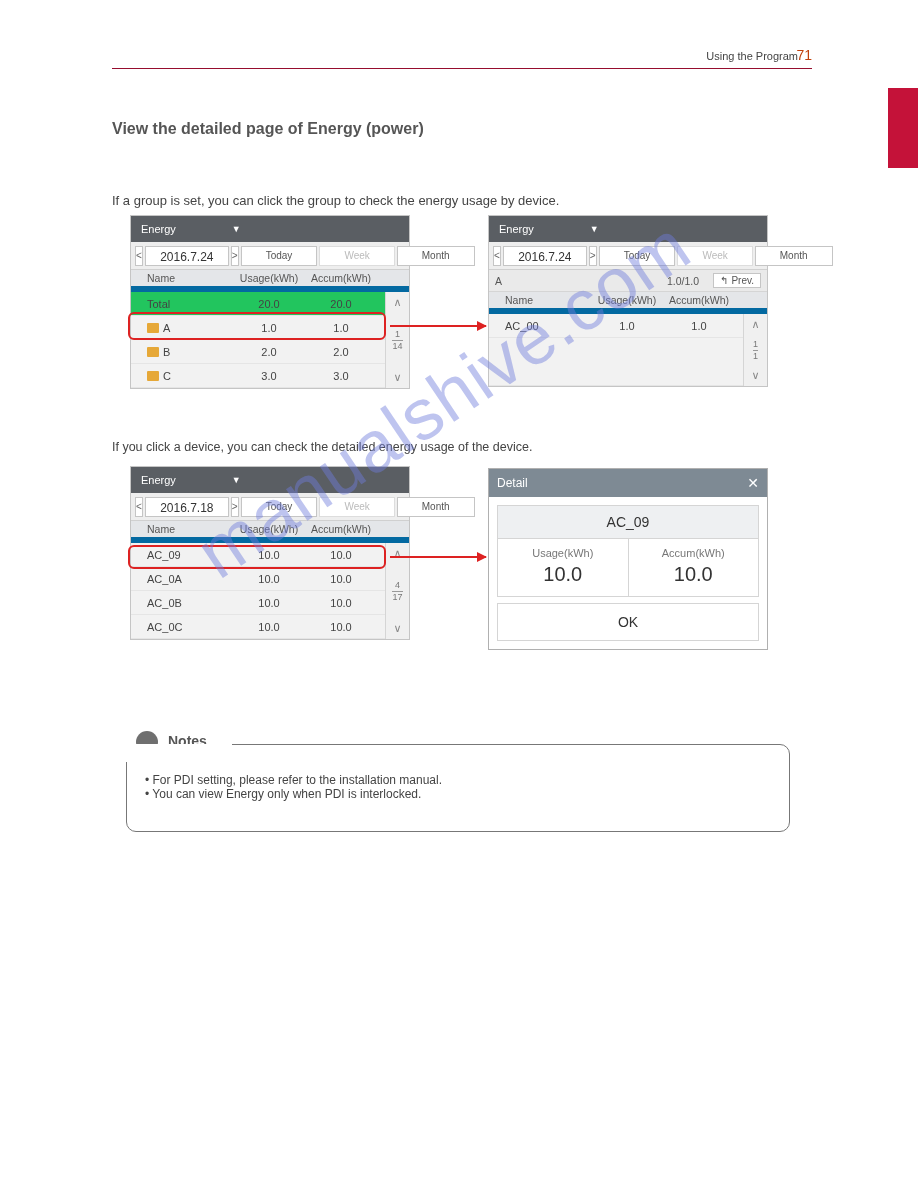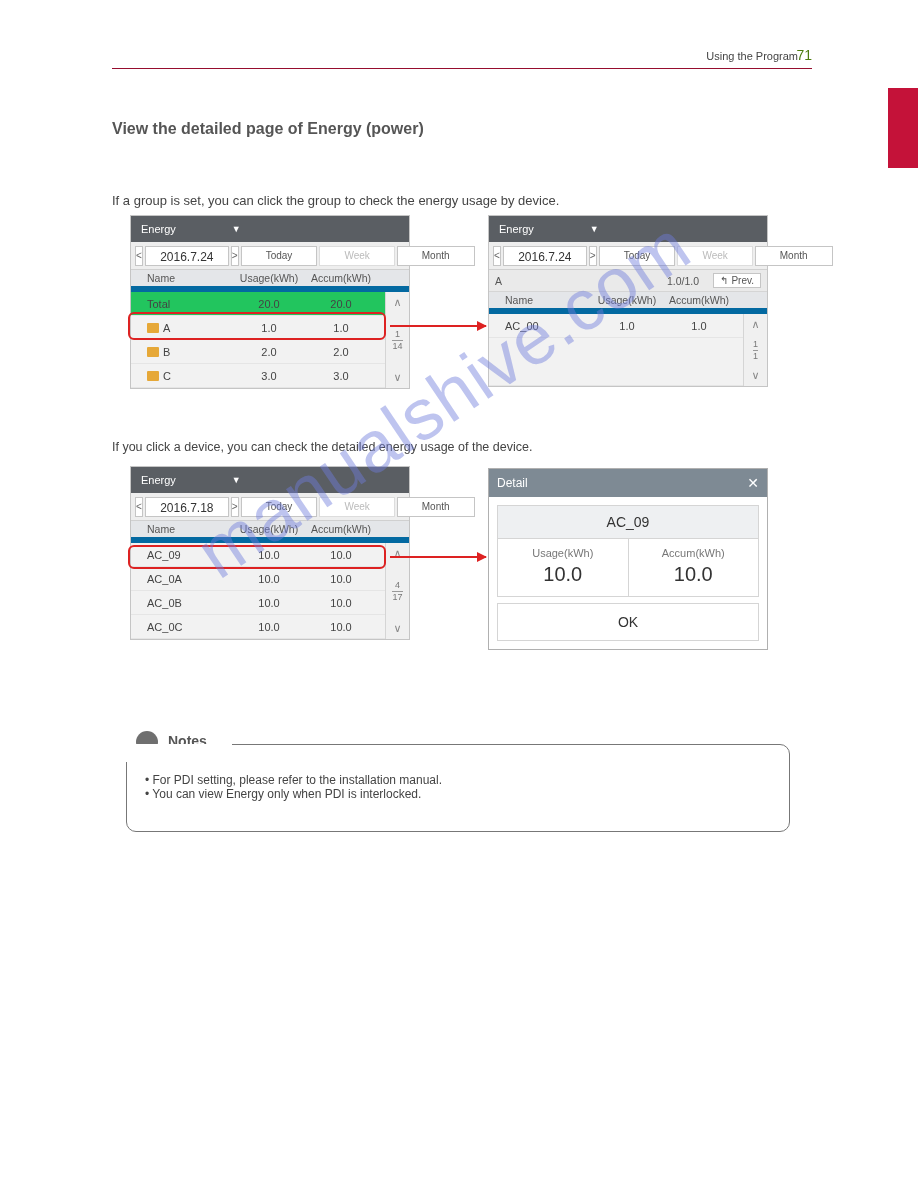--- a/index.html
+++ b/index.html
@@ -74,21 +74,21 @@
   
   .notes-bullet { position: absolute; top: 731px; left: 136px; width: 22px; height: 22px; background: #6f6f6f; border-radius: 50%; }
   .notes-label { position: absolute; top: 733px; left: 168px; font-size: 14px; font-weight: bold; color: #555; }
   .notes-box { position: absolute; top: 744px; left: 126px; width: 664px; height: 88px; border: 1px solid #777; border-radius: 10px; padding: 24px 18px 10px; font-size: 12px; color: #444; }
   .notes-box::before { content: ""; position: absolute; top: -1px; left: -1px; width: 106px; height: 18px; background: #fff; }
   
   
   .wm { position: absolute; top: 340px; left: 150px; width: 640px; transform: rotate(-34deg); font-size: 72px; font-weight: 500; color: rgba(110,125,220,0.45); pointer-events: none; letter-spacing: 1px; }
   
   .header-right { position: absolute; top: 50px; right: 120px; font-size: 11px; color: #444; }
-  .page-no { position: absolute; top: 47px; right: 106px; font-size: 14px; color: #4d7c0f; font-weight: 500; }
+  .page-no { position: absolute; top: 47px; right: 106px; font-size: 14px; color: #c2410c; font-weight: 500; }
 </style>
 </head>
 <body>
 
 <div class="top-rule"></div>
 <div class="header-right">Using the Program</div>
 <div class="page-no">71</div>
 <div class="page-tab"></div>
 
 <div class="section-title">View the detailed page of Energy (power)</div>

